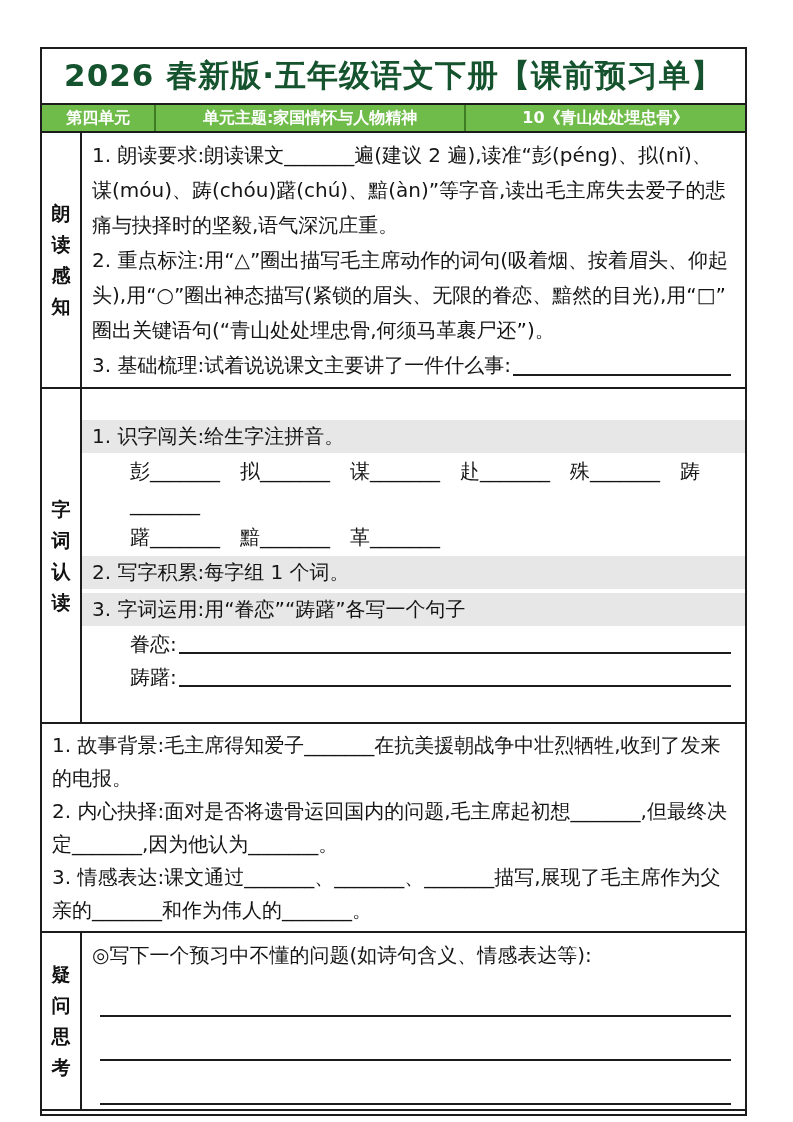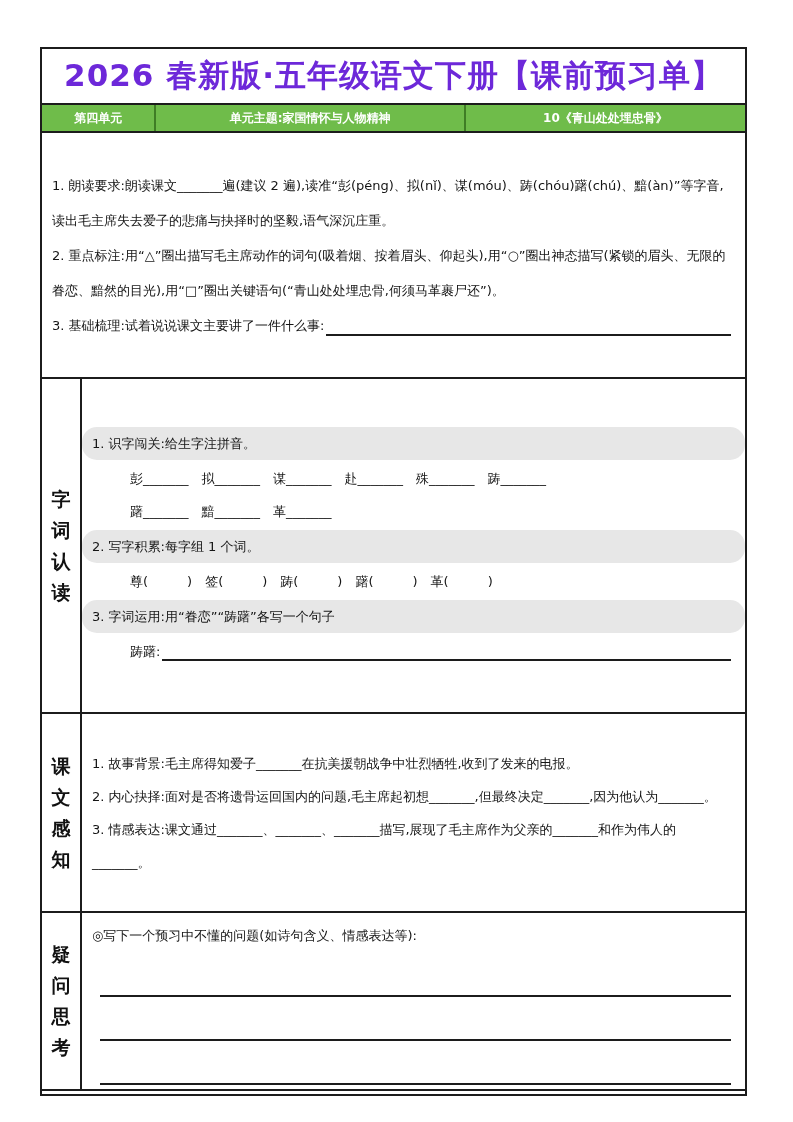--- a/index.html
+++ b/index.html
@@ -12,52 +12,52 @@
     position:absolute;left:40px;top:47px;width:707px;
     border:2px solid #1c1c1c;background:#fff;box-sizing:border-box;
     padding-bottom:3px;
   }
   
   .title-row{
     height:54px;display:flex;align-items:center;justify-content:center;
     white-space:nowrap;overflow:hidden;
   }
   .title-row .t{
-    font-size:31px;font-weight:bold;color:#6d28d9;letter-spacing:1px;
+    font-size:31px;font-weight:bold;color:#14532d;letter-spacing:1px;
   }
   
   .unitbar{
     display:flex;height:26px;background:#6fbc4a;
     border-top:2px solid #1c1c1c;border-bottom:2px solid #1c1c1c;
-    color:#ffffff;font-weight:bold;font-size:12px;
+    color:#ffffff;font-weight:bold;font-size:16px;
   }
   .unitbar .ucell{
     display:flex;align-items:center;justify-content:center;
     box-sizing:border-box;
   }
   .unitbar .u1{width:16%;}
   .unitbar .u2{width:44%;border-left:2px solid #3f7d25;}
   .unitbar .u3{flex:1;border-left:2px solid #3f7d25;}
   
   .section{display:flex;border-bottom:2px solid #1c1c1c;box-sizing:border-box;}
   .section:last-child{border-bottom:2px solid #1c1c1c;}
   .label-cell{
     width:40px;flex:0 0 40px;border-right:2px solid #1c1c1c;
     display:flex;align-items:center;justify-content:center;box-sizing:border-box;
   }
   .vlabel{
     display:block;width:21px;font-size:19px;font-weight:bold;
     line-height:31px;text-align:center;word-break:break-all;color:#111;
   }
   .content-cell{
-    flex:1;min-width:0;padding:5px 0 4px 0;font-size:13px;
+    flex:1;min-width:0;padding:5px 0 4px 0;font-size:20px;
     display:flex;flex-direction:column;justify-content:center;
   }
   .line{line-height:35px;padding:0 14px 0 10px;}
-  .sec-words .line{line-height:33px;border-radius:15px;}
+  .sec-words .line{line-height:33px;}
   .sec-text .line{line-height:33px;}
   .gray{background:#e7e7e7;margin:2px 0;line-height:30px;}
   .indent{padding-left:48px;}
   .flexline{display:flex;}
   .flexline .lbl{white-space:nowrap;}
   .fill{flex:1;height:26px;border-bottom:2px solid #1c1c1c;margin-left:2px;}
   .sent .fill{height:24px;}
   .wline{
     height:42px;border-bottom:2px solid #1c1c1c;
     margin:0 14px 0 18px;
@@ -76,52 +76,55 @@
     <span class="t">2026 春新版·五年级语文下册【课前预习单】</span>
   </div>
 
   <div class="unitbar">
     <div class="ucell u1">第四单元</div>
     <div class="ucell u2">单元主题:家国情怀与人物精神</div>
     <div class="ucell u3">10《青山处处埋忠骨》</div>
   </div>
 
   <div class="section sec-reading">
+    <div class="label-cell">
+      <span class="vlabel">朗读感知</span>
+    </div>
     <div class="content-cell">
       <div class="line">1. 朗读要求:朗读课文_______遍(建议 2 遍),读准“彭(péng)、拟(nǐ)、谋(móu)、踌(chóu)躇(chú)、黯(àn)”等字音,读出毛主席失去爱子的悲痛与抉择时的坚毅,语气深沉庄重。</div>
       <div class="line">2. 重点标注:用“△”圈出描写毛主席动作的词句(吸着烟、按着眉头、仰起头),用“○”圈出神态描写(紧锁的眉头、无限的眷恋、黯然的目光),用“□”圈出关键语句(“青山处处埋忠骨,何须马革裹尸还”)。</div>
       <div class="line flexline">
         <span class="lbl">3. 基础梳理:试着说说课文主要讲了一件什么事:</span>
         <span class="fill"></span>
       </div>
     </div>
   </div>
 
   <div class="section sec-words">
     <div class="label-cell">
       <span class="vlabel">字词认读</span>
     </div>
     <div class="content-cell">
       <div class="line gray">1. 识字闯关:给生字注拼音。</div>
       <div class="line indent">彭_______　拟_______　谋_______　赴_______　殊_______　踌_______</div>
       <div class="line indent">躇_______　黯_______　革_______</div>
       <div class="line gray">2. 写字积累:每字组 1 个词。</div>
-      <div class="line indent">尊(　　　)　签(　　　)　踌(　　　)　躇(　　　)　革(　　　)</div>
       <div class="line gray">3. 字词运用:用“眷恋”“踌躇”各写一个句子</div>
+      <div class="line indent flexline sent">
+        <span class="lbl">眷恋:</span>
+        <span class="fill"></span>
+      </div>
       <div class="line indent flexline sent">
         <span class="lbl">踌躇:</span>
         <span class="fill"></span>
       </div>
     </div>
   </div>
 
   <div class="section sec-text">
-    <div class="label-cell">
-      <span class="vlabel">课文感知</span>
-    </div>
     <div class="content-cell">
       <div class="line">1. 故事背景:毛主席得知爱子_______在抗美援朝战争中壮烈牺牲,收到了发来的电报。</div>
       <div class="line">2. 内心抉择:面对是否将遗骨运回国内的问题,毛主席起初想_______,但最终决定_______,因为他认为_______。</div>
       <div class="line">3. 情感表达:课文通过_______、_______、_______描写,展现了毛主席作为父亲的_______和作为伟人的_______。</div>
     </div>
   </div>
 
   <div class="section sec-questions">
     <div class="label-cell">
       <span class="vlabel">疑问思考</span>

